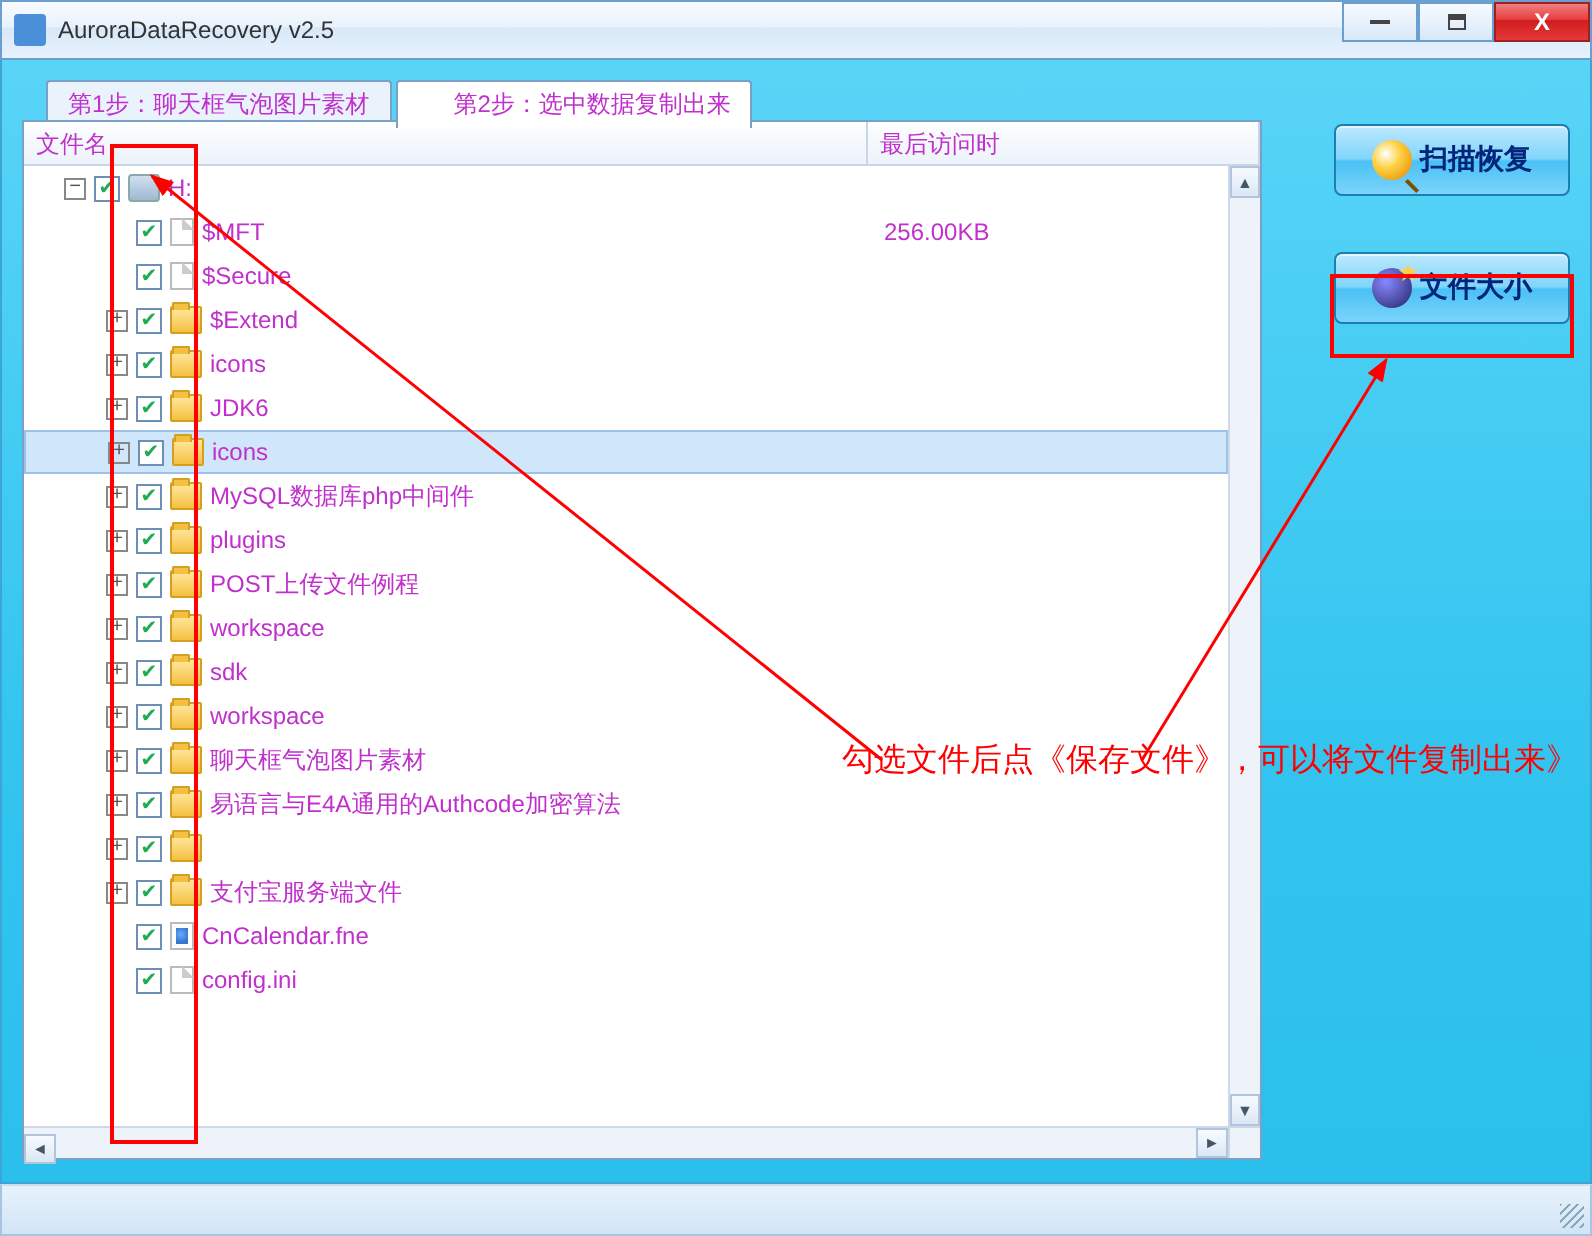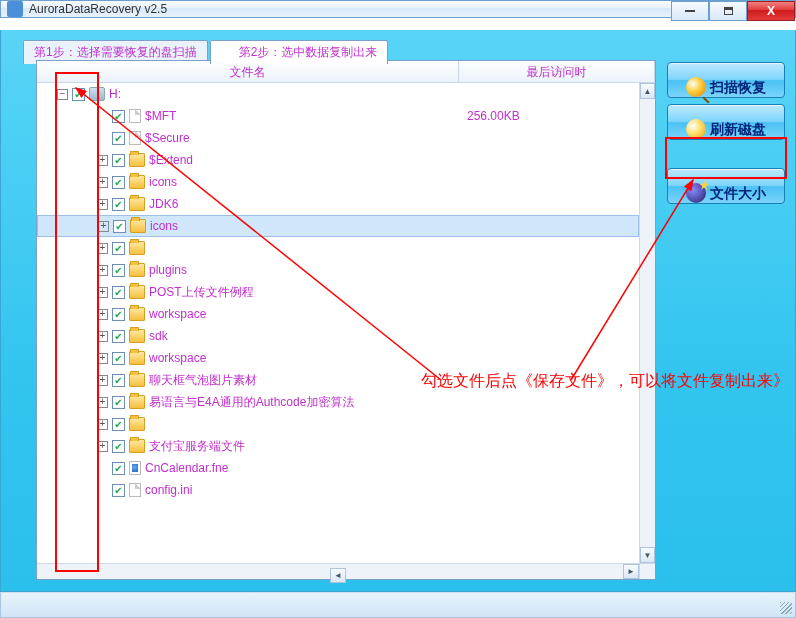--- a/index.html
+++ b/index.html
@@ -1,36 +1,36 @@
 <!DOCTYPE html>
 <html><head>
 <meta charset="utf-8">
 <style>
   * { box-sizing: border-box; margin: 0; padding: 0; font-family: "Microsoft YaHei", "SimSun", Arial, sans-serif; }
   body { width: 796px; height: 618px; overflow: hidden; background: #fff; position: relative; }
 
   
-  .titlebar { height: 18px; background: linear-gradient(#f7fbff,#e8f2fc 45%,#d7e8f9 46%,#e8f2fc); border: 1px solid #6a9fd0; display:flex; align-items:center; padding-left:6px; font-size:12px; color:#333; position:relative; }
+  .titlebar { height: 30px; background: linear-gradient(#f7fbff,#e8f2fc 45%,#d7e8f9 46%,#e8f2fc); border: 1px solid #6a9fd0; display:flex; align-items:center; padding-left:6px; font-size:12px; color:#333; position:relative; }
   .titlebar .ico { width:16px; height:16px; background:#4a90d9; margin-right:6px; border-radius:2px; }
   .winbtns { position:absolute; right:0; top:0; display:flex; }
   .wb { width:38px; height:20px; border:1px solid #6a9fd0; display:flex; align-items:center; justify-content:center; font-size:12px; color:#333; background:linear-gradient(#f7fbff,#d7e8f9); }
   .wb.close { width:48px; background:linear-gradient(#f08080,#e43a3a 45%,#d01c1c 46%,#e43a3a); color:#fff; font-weight:bold; border-color:#a02020; }
   .wb.max .sq { width:9px; height:8px; border:1px solid #444; border-top-width:3px; }
   .wb.min .ln { width:10px; height:2px; background:#444; }
 
   
   .client { position:absolute; left:0; top:30px; right:0; bottom:26px; background:linear-gradient(#59d4f7,#33c5f0 60%,#2bbfec); border:1px solid #3ba5d6; border-top:none; overflow:hidden; }
 
   
   .tabs { position:absolute; left:22px; top:10px; display:flex; font-size:12px; }
   .tab { padding:3px 10px; border:1px solid #7aa0c8; background:#eaf3fc; color:#c030cc; border-bottom:none; border-radius:2px 2px 0 0; margin-right:2px; }
   .tab.active { background:#fff; position:relative; z-index:2;padding-left:28px; }
 
   
-  .panel { position:absolute; left:35px; top:30px; width:620px; height:520px; background:#fff; border:1px solid #7aa0c8;text-align:center; }
+  .panel { position:absolute; left:10px; top:30px; width:620px; height:520px; background:#fff; border:1px solid #7aa0c8; }
   .cols { display:flex; height:22px; border-bottom:1px solid #c8d6e8; font-size:12px; }
   .cols > div { padding:3px 6px; border-right:1px solid #c8d6e8; color:#c030cc; background:linear-gradient(#fdfefe,#ecf3fb); }
   .c-name { flex:0 0 422px; }
   .c-size { flex:0 0 100px; }
   .c-time { flex:1; }
 
   .tree { position:absolute; left:0; top:22px; right:16px; bottom:16px; overflow:hidden; font-size:12px; color:#c030cc; }
   .row { display:flex; align-items:center; height:22px; padding-left:4px; white-space:nowrap; }
   .row.sel { background:#cfe6fb; border:1px solid #9dc2ea; }
   .cb { width:13px; height:13px; border:1px solid #6b8fb5; background:#fff; display:inline-flex; align-items:center; justify-content:center; margin-right:4px; font-size:10px; color:#2a5; flex-shrink:0; }
@@ -41,34 +41,34 @@
   .i-folder { background:linear-gradient(#ffe8a0,#f5c040); border:1px solid #d4a020; border-radius:1px; position:relative; }
   .i-folder::before { content:""; position:absolute; top:-3px; left:0; width:7px; height:3px; background:#f5c040; border:1px solid #d4a020; border-bottom:none; border-radius:1px 1px 0 0; }
   .i-file { background:#fff; border:1px solid #bbb; position:relative; width:12px; }
   .i-file::after { content:""; position:absolute; right:-1px; top:-1px; border:3px solid transparent; border-left-color:#ccc; border-bottom-color:#ccc; }
   .i-fne { background:#fff; border:1px solid #bbb; width:12px; position:relative; overflow:hidden; }
   .i-fne::after { content:""; position:absolute; left:2px; top:2px; right:2px; bottom:2px; background:radial-gradient(circle at 40% 40%, #6af 0%, #37c 70%); }
   .name { flex:0 0 auto; }
   .size { position:absolute; left:430px; }
 
   .ind1 { padding-left:20px; }
-  .ind2 { padding-left:60px; }
+  .ind2 { padding-left:41px; }
 
   
   .vscroll { position:absolute; right:0; top:22px; bottom:16px; width:16px; background:#eef3f9; border-left:1px solid #cdd9e8; }
   .vscroll .btn { height:16px; background:linear-gradient(#f7fbff,#dbe7f5); border:1px solid #b0c4de; display:flex; align-items:center; justify-content:center; font-size:8px; color:#456; }
   .vscroll .btn.b { position:absolute; bottom:0; left:0; right:0; }
   .hscroll { position:absolute; left:0; right:16px; bottom:0; height:16px; background:#eef3f9; border-top:1px solid #cdd9e8; }
   .hscroll .btn { width:16px; height:100%; background:linear-gradient(#f7fbff,#dbe7f5); border:1px solid #b0c4de; display:inline-flex; align-items:center; justify-content:center; font-size:8px; color:#456; }
   .hscroll .btn.r { position:absolute; right:0; top:0; }
   .corner { position:absolute; right:0; bottom:0; width:16px; height:16px; background:#eef3f9; border-left:1px solid #cdd9e8; border-top:1px solid #cdd9e8; }
 
   
   .rbtns { position:absolute; right:10px; top:32px; width:118px; }
-  .rbtn { height:36px; margin-bottom:6px; border:1px solid #1a7fb5; border-radius:4px; background:linear-gradient(#bde9ff 0%,#80d5fb 48%,#4ac1f5 52%,#7bd4fb 100%); display:flex; align-items:flex-end; justify-content:center; font-size:14px; color:#00257a; font-weight:bold; cursor:pointer; box-shadow:inset 0 1px 0 rgba(255,255,255,.6); }
+  .rbtn { height:36px; margin-bottom:6px; border:1px solid #1a7fb5; border-radius:4px; background:linear-gradient(#bde9ff 0%,#80d5fb 48%,#4ac1f5 52%,#7bd4fb 100%); display:flex; align-items:center; justify-content:center; font-size:14px; color:#00257a; font-weight:bold; cursor:pointer; box-shadow:inset 0 1px 0 rgba(255,255,255,.6); }
   .rbtn .bi { width:20px; height:20px; margin-right:4px; border-radius:50%; }
   .bi-scan { background:radial-gradient(circle at 35% 35%,#fff 0%,#ffd040 40%,#e08000 100%); position:relative; }
   .bi-scan::after { content:""; position:absolute; right:-4px; bottom:-4px; width:8px; height:2px; background:#805000; transform:rotate(45deg); }
   .bi-refresh { background:radial-gradient(circle at 35% 35%,#fff 0%,#ffe070 40%,#e0a000 100%); }
   .bi-save { background:radial-gradient(circle at 35% 35%,#88f 0%,#226 100%); position:relative; border-radius:3px; }
   .bi-save::after { content:"★"; position:absolute; color:#ffd040; font-size:11px; right:-3px; top:-4px; }
 
   
   .redbox { position:absolute; border:2px solid #f00; pointer-events:none; }
   .redline { position:absolute; stroke:#f00; stroke-width:1.5; fill:none; pointer-events:none; }
@@ -91,21 +91,21 @@
     <div class="wb max">
         <span class="sq"></span>
       </div>
     <div class="wb close">X</div>
   </div>
 </div>
 
 <div class="client">
 
   <div class="tabs">
-    <div class="tab">第1步：选择需要恢复的盘扫描</div>
+    <div class="tab">第1步：聊天框气泡图片素材</div>
     <div class="tab active">第2步：选中数据复制出来</div>
   </div>
 
   <div class="panel">
     <div class="cols">
       <div class="c-name">文件名</div>
       <div class="c-time">最后访问时</div>
     </div>
 
     <div class="tree">
@@ -150,20 +150,21 @@
           <div class="row ind2 sel">
             <span class="exp">+</span>
             <span class="cb"></span>
             <span class="icon i-folder"></span>
             <span class="name">icons</span>
           </div>
           <div class="row ind2">
             <span class="exp">+</span>
             <span class="cb"></span>
             <span class="icon i-folder"></span>
+            <span class="name">MySQL数据库php中间件</span>
           </div>
           <div class="row ind2">
             <span class="exp">+</span>
             <span class="cb"></span>
             <span class="icon i-folder"></span>
             <span class="name">plugins</span>
           </div>
           <div class="row ind2">
             <span class="exp">+</span>
             <span class="cb"></span>
@@ -234,24 +235,20 @@
       <div class="btn">◄</div>
       <div class="btn r">►</div>
     </div>
     <div class="corner"></div>
   </div>
 
   <div class="rbtns">
     <div class="rbtn">
       <span class="bi bi-scan"></span>
       <span>扫描恢复</span>
-    </div>
-    <div class="rbtn">
-      <span class="bi bi-refresh"></span>
-      <span>刷新磁盘</span>
     </div>
     <div style="height:22px"></div>
     <div class="rbtn">
       <span class="bi bi-save"></span>
       <span>文件大小</span>
     </div>
   </div>
 
   <div class="redbox" style="left:54px; top:42px; width:44px; height:500px;"></div>
   <div class="redbox" style="right:8px; top:107px; width:122px; height:42px;"></div>

